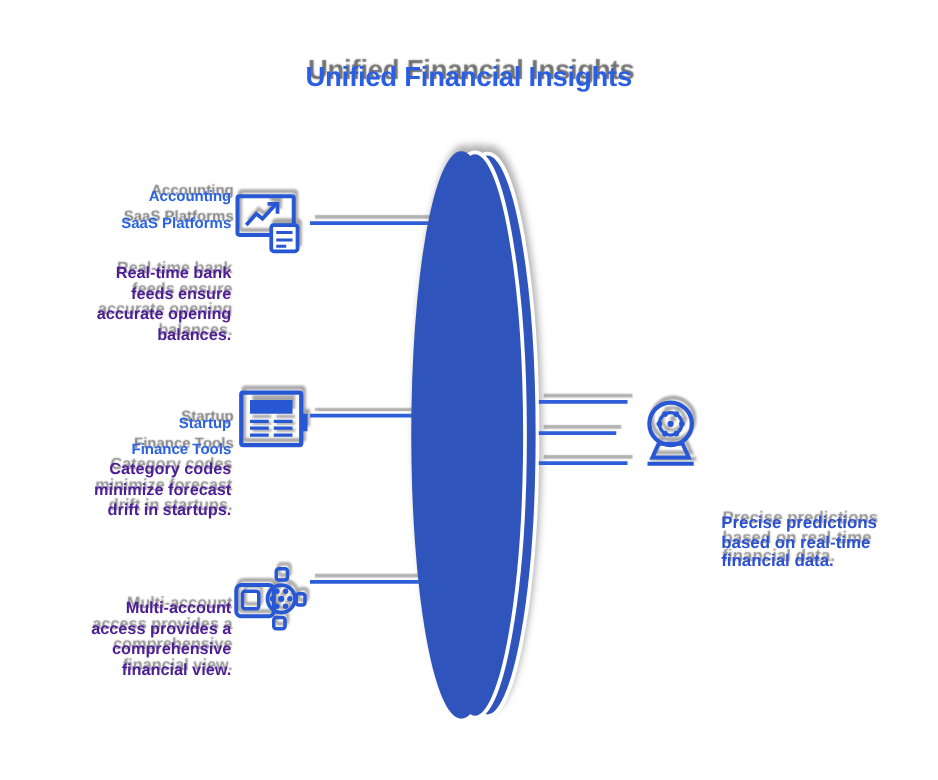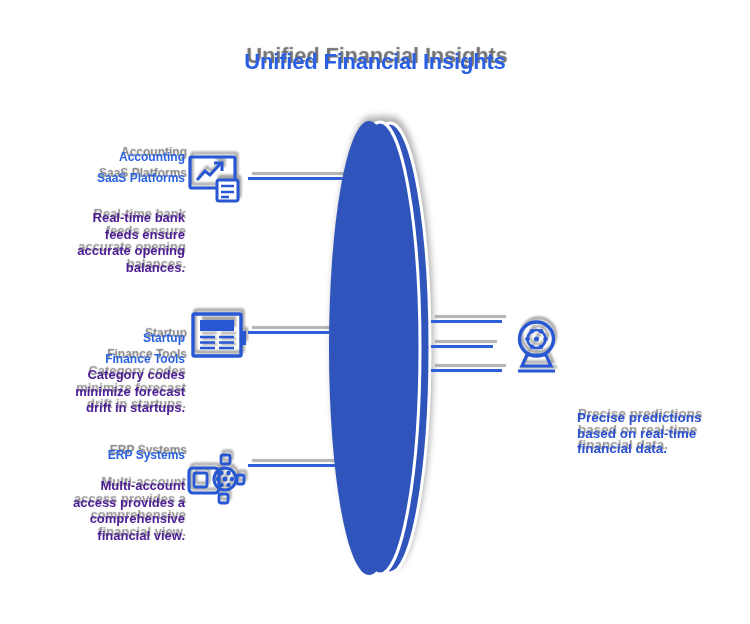--- a/index.html
+++ b/index.html
@@ -140,21 +140,20 @@
       <rect x="11" y="11" width="34" height="11" fill="#2857d4" stroke="none"></rect>
       <path d="M11 28 h15 M30 28 h15 M11 33.5 h15 M30 33.5 h15 M11 39 h15 M30 39 h15" stroke-width="2.6"></path>
       <rect x="52" y="22" width="5" height="14" fill="#2857d4" stroke="none"></rect>
     </svg>
   </div>
   <div class="src-desc multiline" id="d2">Category codes
 minimize forecast
 drift in startups.</div>
   <div class="connector" id="l2"></div>
 
-  <div class="src-heading multiline" id="h3">ERP Systems</div>
   <div class="icon" id="i3">
     <svg width="60" height="62" viewBox="0 0 60 62" fill="none" stroke="#2857d4">
       <rect x="3" y="24" width="30" height="25" rx="4" stroke-width="3.2"></rect>
       <rect x="8" y="29" width="13" height="14" rx="2" stroke-width="2.8"></rect>
       <rect x="35" y="11" width="9" height="9" rx="2" stroke-width="2.8"></rect>
       <rect x="33" y="50" width="9" height="9" rx="2" stroke-width="2.8"></rect>
       <rect x="51" y="31" width="7" height="9" rx="2" stroke-width="2.8"></rect>
       <circle cx="39" cy="35" r="11" stroke-width="3"></circle>
       <circle cx="39" cy="35" r="2.5" fill="#2857d4" stroke="none"></circle>
       <circle cx="46" cy="35" r="2.2" fill="#2857d4" stroke="none"></circle>

